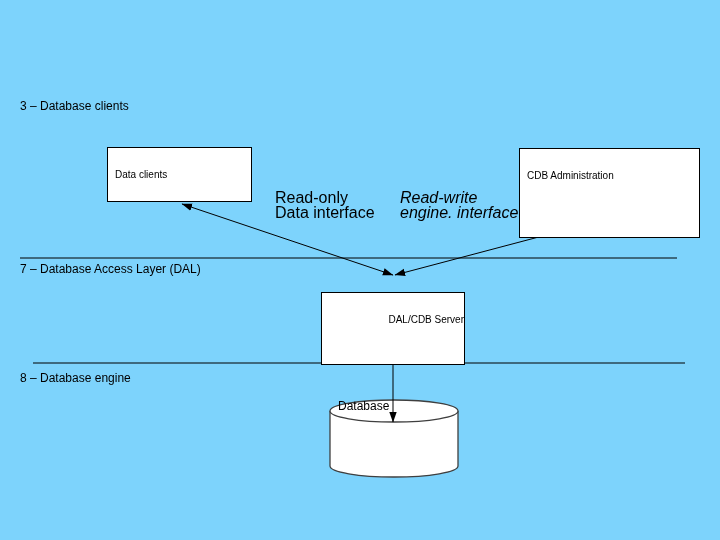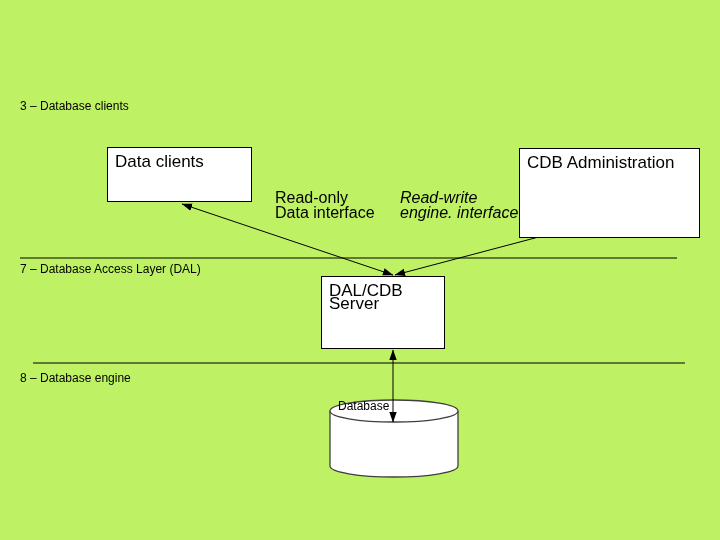--- a/index.html
+++ b/index.html
@@ -4,21 +4,21 @@
 <style>
   html, body {
     margin: 0;
     padding: 0;
     background: #ffffff;
   }
   .canvas {
     position: relative;
     width: 720px;
     height: 540px;
-    background: #bef264;
+    background: #7dd3fc;
     font-family: "Liberation Sans", "DejaVu Sans", sans-serif;
     color: #000000;
     overflow: hidden;
   }
   .svg-layer {
     position: absolute;
     left: 0;
     top: 0;
     width: 720px;
     height: 540px;
@@ -27,23 +27,23 @@
     position: absolute;
     font-size: 12px;
     line-height: 13px;
     white-space: nowrap;
   }
   .node-box {
     position: absolute;
     border: 1px solid #000000;
     background: #ffffff;
     box-sizing: border-box;
-    font-size: 17px;
+    font-size: 10px;
     line-height: 13px;
-    padding: 7px 0 0 7px;
+    padding: 20px 0 0 7px;
   }
   .edge-label {
     position: absolute;
     font-size: 16px;
     line-height: 14.5px;
     white-space: nowrap;
   }
   .db-label {
     position: absolute;
     font-size: 12px;
@@ -81,21 +81,21 @@
   <div class="layer-label" style="left:20px; top:372px;">8 – Database engine</div>
 
   <div class="node-box" style="left:107px; top:147px; width:145px; height:55px;">
     <span>Data clients</span>
   </div>
 
   <div class="node-box" style="left:519px; top:148px; width:181px; height:90px;">
     <span>CDB Administration</span>
   </div>
 
-  <div class="node-box" style="left:321px; top:276px; width:124px; height:73px;">
+  <div class="node-box" style="left:321px; top:292px; width:144px; height:73px;text-align:right;">
     <span>DAL/CDB Server</span>
   </div>
 
   <div class="edge-label" style="left:275px; top:191px;">
     <div>Read-only</div>
     <div>Data interface</div>
   </div>
 
   <div class="edge-label" style="left:400px; top:191px;font-style:italic;">
     <div>Read-write</div>

